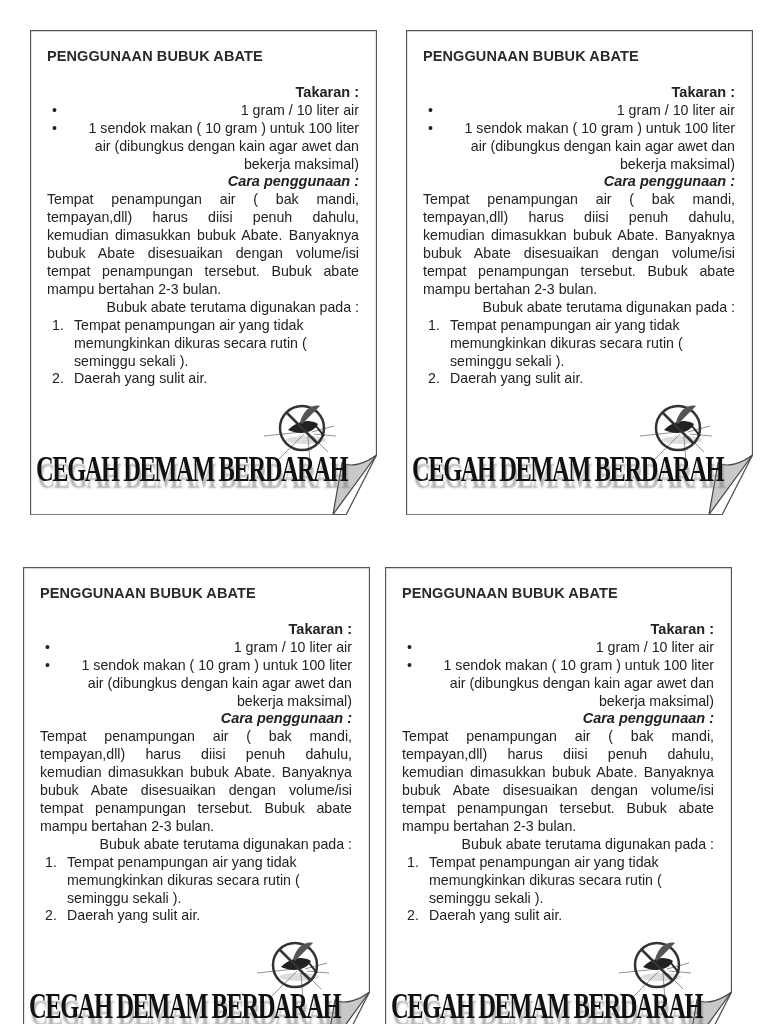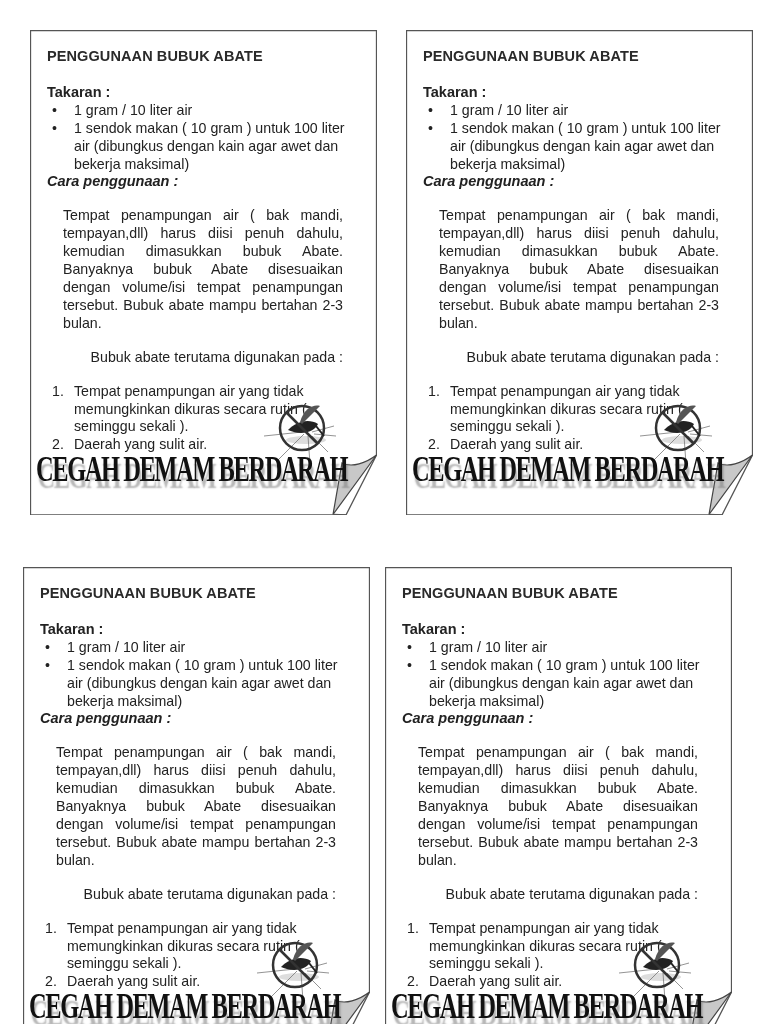--- a/index.html
+++ b/index.html
@@ -21,29 +21,29 @@
     }
     .card-content {
       position: absolute; left: 17px; top: 18px; width: 312px;
       font-size: 14.2px; line-height: 17.9px;
     }
     .card-title {
       font-weight: bold; font-size: 14.5px; letter-spacing: 0.1px;
       margin: 0 0 18px 0; color: #2a2a2a;
     }
     .section-head {
-      font-weight: bold; font-size: 14.5px; margin: 0; color: #222;
+      font-weight: bold; font-size: 14.5px; margin: 0; color: #222; text-align: right;
     }
     .section-head.italic { font-style: italic; }
-    ul.bullets { list-style: none; margin: 0; padding: 0; }
+    ul.bullets { list-style: none; margin: 0; padding: 0; text-align: right; }
     ul.bullets li { position: relative; padding-left: 27px; }
     ul.bullets li::before {
       content: "\2022"; position: absolute; left: 5px; top: 0;
     }
-    .para { text-align: justify; margin: 16px; }
+    .para { text-align: justify; margin: 0; }
     .para.lead { text-align: right; }
     ol.uses { list-style: none; margin: 0; padding: 0; }
     ol.uses li { position: relative; padding-left: 27px; width: 240px; }
     ol.uses li .num { position: absolute; left: 5px; top: 0; }
     .slogan {
       position: absolute; left: 6px; top: 420px;
       font-family: "Liberation Serif", serif; font-weight: bold;
       font-size: 34px; letter-spacing: -2px;
       transform: scaleX(0.72) scaleY(1.05); transform-origin: left top;
       color: #111; white-space: nowrap;

